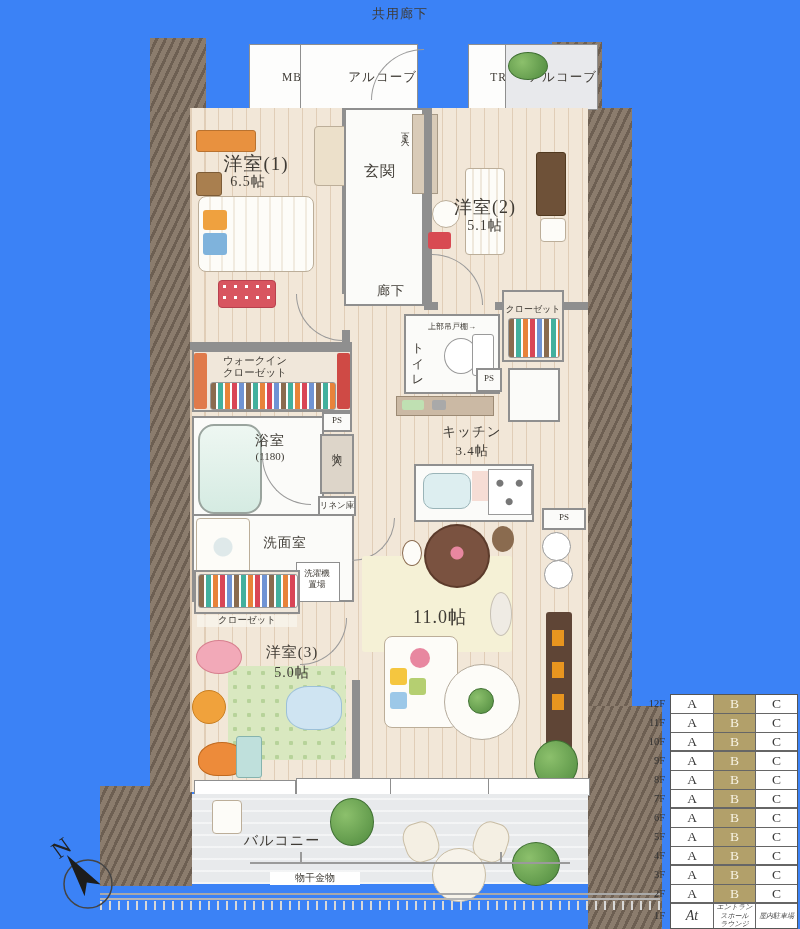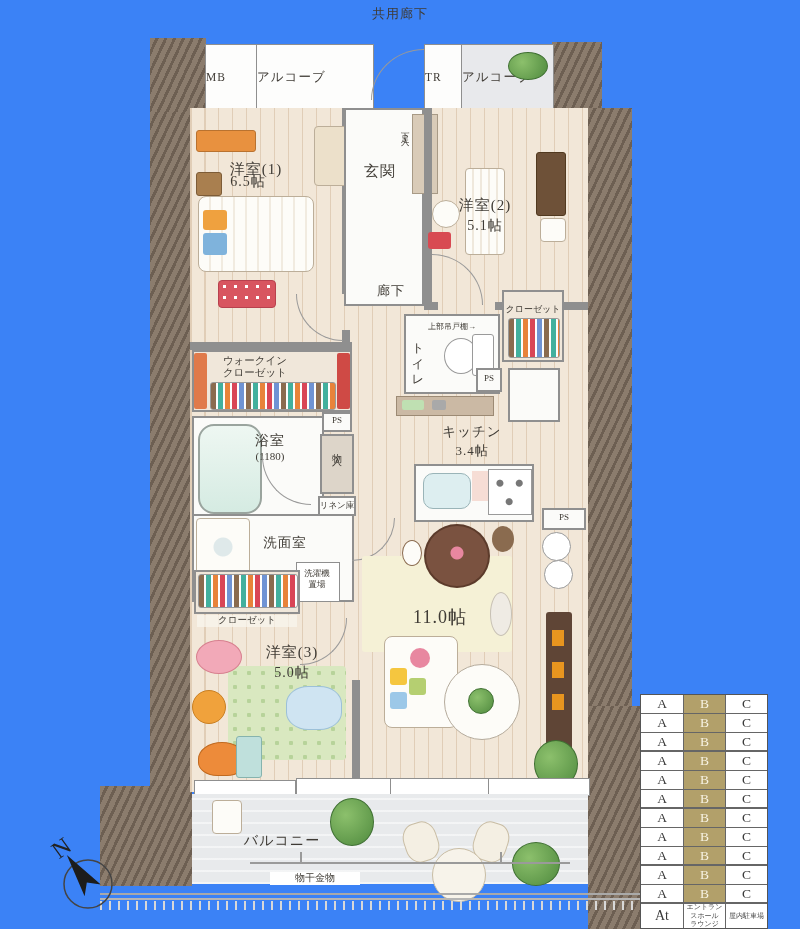--- a/index.html
+++ b/index.html
@@ -5,21 +5,21 @@
   html,body{margin:0;padding:0;background:#fff;}
   .stage{position:relative;width:800px;height:929px;background:#3b82f6;overflow:hidden;
          font-family:"Liberation Serif","DejaVu Serif",serif;color:#3f3b35;padding-left:28px;}
   .abs{position:absolute;}
   .wall{position:absolute;background:repeating-linear-gradient(115deg,#8b7c6d 0 5px,#6d5f52 5px 8px);}
   .wood{position:absolute;background-color:#f2e7d8;
         background-image:repeating-linear-gradient(90deg,rgba(210,184,155,.55) 0 1.5px,transparent 1.5px 14px);}
   .white-room{position:absolute;background:#fbfbf9;outline:2.5px solid #8f8f8f;outline-offset:-2px;}
   .beige-room{position:absolute;background:#f0e7da;outline:2.5px solid #8f8f8f;outline-offset:-2px;}
   .part{position:absolute;background:#8f8f8f;}
-  .tb{position:absolute;background:#fdfdfc;border:1.5px solid #8f8f8f;display:flex;align-items:center;justify-content:flex-start;font-size:11.5px;letter-spacing:1px;}
+  .tb{position:absolute;background:#fdfdfc;border:1.5px solid #8f8f8f;display:flex;align-items:center;justify-content:flex-end;font-size:11.5px;letter-spacing:1px;margin-left:44px;}
   .lbl{position:absolute;text-align:center;line-height:1.25;letter-spacing:1px;}
   .v{writing-mode:vertical-rl;text-orientation:upright;letter-spacing:2px;}
   .arc{position:absolute;border-left:1.5px solid #999;border-bottom:1.5px solid #999;border-bottom-left-radius:100%;}
   .fw{position:absolute;background:#fdfcf8;border:1.5px solid #bcae99;border-radius:4px;}
   .plant{position:absolute;border-radius:50%;border:1px solid #3f7032;
          background:radial-gradient(circle at 35% 35%,#8cc06c,#4f8a3e);}
   .clothes{position:absolute;border:1px solid #9a9a9a;border-radius:3px;
     background:repeating-linear-gradient(90deg,#8a6b4f 0 5px,#fdfdfd 5px 7px,#42b09e 7px 12px,#fdfdfd 12px 14px,#e8833a 14px 19px,#fdfdfd 19px 21px,#d94556 21px 26px,#fdfdfd 26px 28px,#6f93d4 28px 33px,#fdfdfd 33px 35px);}
   .ft{position:absolute;left:640px;top:694px;display:flex;}
   .ft-floors{display:flex;flex-direction:column;width:27px;margin-right:3px;}
@@ -27,21 +27,21 @@
   .ft-floor.tall{height:24px;}
   .ft-grid{display:grid;grid-template-columns:43px 42px 41px;border:1.5px solid #555;background:#fff;height:fit-content;}
   .ft-cell{height:19px;box-sizing:border-box;display:flex;align-items:center;justify-content:center;
            font-size:13.5px;color:#3a3a3a;border-bottom:1px solid #666;border-right:1px solid #666;background:#fff;}
   .ft-cell.lastcol{border-right:none;}
   .ft-cell.lastrow{border-bottom:none;}
   .ft-cell.thick{border-bottom-width:2.5px;}
   .ft-cell.hl{color:#f7f2e2;}
   .ft-cell.sm{font-size:7px;font-family:"Liberation Sans","DejaVu Sans",sans-serif;white-space:pre-line;line-height:1.2;text-align:center;color:#444;}
   .ft-cell.at{font-size:14px;}
-  .ft-cell.tall{height:24px;}
+  .ft-cell.tall{height:24px;font-style:italic;}
 </style>
 </head>
 <body>
 
 <div class="stage">
 
   <div class="lbl" style="left:330px;top:6px;width:140px;font-size:13px">共用廊下</div>
 
   <div class="wall" style="left:150px;top:38px;width:56px;height:76px"></div>
   <div class="wall" style="left:150px;top:112px;width:40px;height:680px"></div>
@@ -71,38 +71,38 @@
   <div class="part" style="left:342px;top:330px;width:8px;height:20px"></div>
   <div class="part" style="left:190px;top:342px;width:162px;height:8px"></div>
   <div class="abs" style="left:196px;top:130px;width:58px;height:20px;background:#e8913f;border:1px solid #b9722f;border-radius:3px"></div>
   <div class="abs" style="left:196px;top:172px;width:24px;height:22px;background:#a97f4f;border:1px solid #7d5c37;border-radius:3px"></div>
   <div class="fw" style="left:314px;top:126px;width:32px;height:58px;background:#ece0ca"></div>
   <div class="fw" style="left:198px;top:196px;width:114px;height:74px;border-radius:8px;background:repeating-linear-gradient(90deg,#fdfcf8 0 10px,#f1ebe0 10px 12px)"></div>
   <div class="abs" style="left:203px;top:210px;width:24px;height:20px;background:#efa13f;border-radius:3px"></div>
   <div class="abs" style="left:203px;top:233px;width:24px;height:22px;background:#7fb3dc;border-radius:3px"></div>
   <div class="abs" style="left:218px;top:280px;width:56px;height:26px;background:#d85560;border:1px solid #b8414e;border-radius:4px;background-image:radial-gradient(#fff 1.5px,transparent 2px);background-size:11px 11px"></div>
   <div class="arc" style="left:296px;top:294px;width:46px;height:46px"></div>
-  <div class="lbl" style="left:193px;top:160px;width:126px;font-size:15px">洋室(1)</div>
+  <div class="lbl" style="left:193px;top:152px;width:126px;font-size:19px">洋室(1)</div>
   <div class="lbl" style="left:193px;top:173px;width:110px;font-size:14px">6.5帖</div>
 
   <div class="white-room" style="left:344px;top:108px;width:80px;height:198px"></div>
   <div class="abs" style="left:412px;top:114px;width:24px;height:78px;background:#d9cbb8;border:1px solid #a89a86"></div>
   <div class="lbl v" style="left:400px;top:126px;font-size:8.5px">下足入</div>
   <div class="lbl" style="left:344px;top:162px;width:72px;font-size:15px">玄関</div>
 
   <div class="part" style="left:424px;top:108px;width:8px;height:202px"></div>
   <div class="part" style="left:424px;top:302px;width:14px;height:8px"></div>
   <div class="part" style="left:495px;top:302px;width:93px;height:8px"></div>
   <div class="fw" style="left:465px;top:168px;width:38px;height:85px;background:repeating-linear-gradient(90deg,#fdfcf8 0 6px,#efe8dc 6px 8px)"></div>
   <div class="abs" style="left:536px;top:152px;width:28px;height:62px;background:#6e5138;border:1px solid #51391f;border-radius:3px"></div>
   <div class="fw" style="left:540px;top:218px;width:24px;height:22px"></div>
   <div class="abs" style="left:432px;top:200px;width:26px;height:26px;background:#fdfcf8;border:1.5px solid #bcae99;border-radius:50%"></div>
   <div class="abs" style="left:428px;top:232px;width:23px;height:17px;background:#d84a52;border-radius:3px"></div>
   <div class="arc" style="left:432px;top:254px;width:50px;height:50px;transform:scaleY(-1) rotate(-90deg)"></div>
-  <div class="lbl" style="left:430px;top:196px;width:110px;font-size:15px">洋室(2)</div>
+  <div class="lbl" style="left:430px;top:196px;width:110px;font-size:18px">洋室(2)</div>
   <div class="lbl" style="left:430px;top:217px;width:110px;font-size:14px">5.1帖</div>
 
   <div class="lbl" style="left:364px;top:283px;width:54px;font-size:13px">廊下</div>
 
   <div class="white-room" style="left:404px;top:314px;width:96px;height:80px"></div>
   <div class="lbl" style="left:414px;top:322px;width:76px;font-size:8px;letter-spacing:0">上部吊戸棚→</div>
   <div class="lbl v" style="left:410px;top:334px;font-size:12px">トイレ</div>
   <div class="abs" style="left:444px;top:338px;width:32px;height:34px;background:#fff;border:1.5px solid #9a9a9a;border-radius:50%"></div>
   <div class="abs" style="left:472px;top:334px;width:20px;height:40px;background:#fff;border:1.5px solid #9a9a9a;border-radius:3px"></div>
   <div class="white-room" style="left:476px;top:368px;width:26px;height:24px"></div>
@@ -212,20 +212,34 @@
 
   <svg class="abs" style="left:44px;top:826px" width="100" height="100" viewBox="0 0 100 100">
     <circle cx="44" cy="58" r="24" fill="none" stroke="#444" stroke-width="1.5"></circle>
     <g transform="rotate(-36 44 58)">
       <polygon points="44,22 54,66 44,56 34,66" fill="#1c1c1c"></polygon>
     </g>
     <text x="10" y="30" font-size="24" fill="#222" font-family="Liberation Serif, DejaVu Serif, serif" transform="rotate(-36 18 24)">N</text>
   </svg>
 
   <div class="ft">
+    <div class="ft-floors">
+        <div class="ft-floor">12F</div>
+        <div class="ft-floor">11F</div>
+        <div class="ft-floor">10F</div>
+        <div class="ft-floor">9F</div>
+        <div class="ft-floor">8F</div>
+        <div class="ft-floor">7F</div>
+        <div class="ft-floor">6F</div>
+        <div class="ft-floor">5F</div>
+        <div class="ft-floor">4F</div>
+        <div class="ft-floor">3F</div>
+        <div class="ft-floor">2F</div>
+        <div class="ft-floor tall">1F</div>
+      </div>
     <div class="ft-grid">
         <div class="ft-cell">A</div>
         <div class="ft-cell hl" style="background: rgb(178, 160, 106);">B</div>
         <div class="ft-cell lastcol">C</div>
         <div class="ft-cell">A</div>
         <div class="ft-cell hl" style="background: rgb(178, 160, 106);">B</div>
         <div class="ft-cell lastcol">C</div>
         <div class="ft-cell thick">A</div>
         <div class="ft-cell hl thick" style="background: rgb(178, 160, 106);">B</div>
         <div class="ft-cell thick lastcol">C</div>

